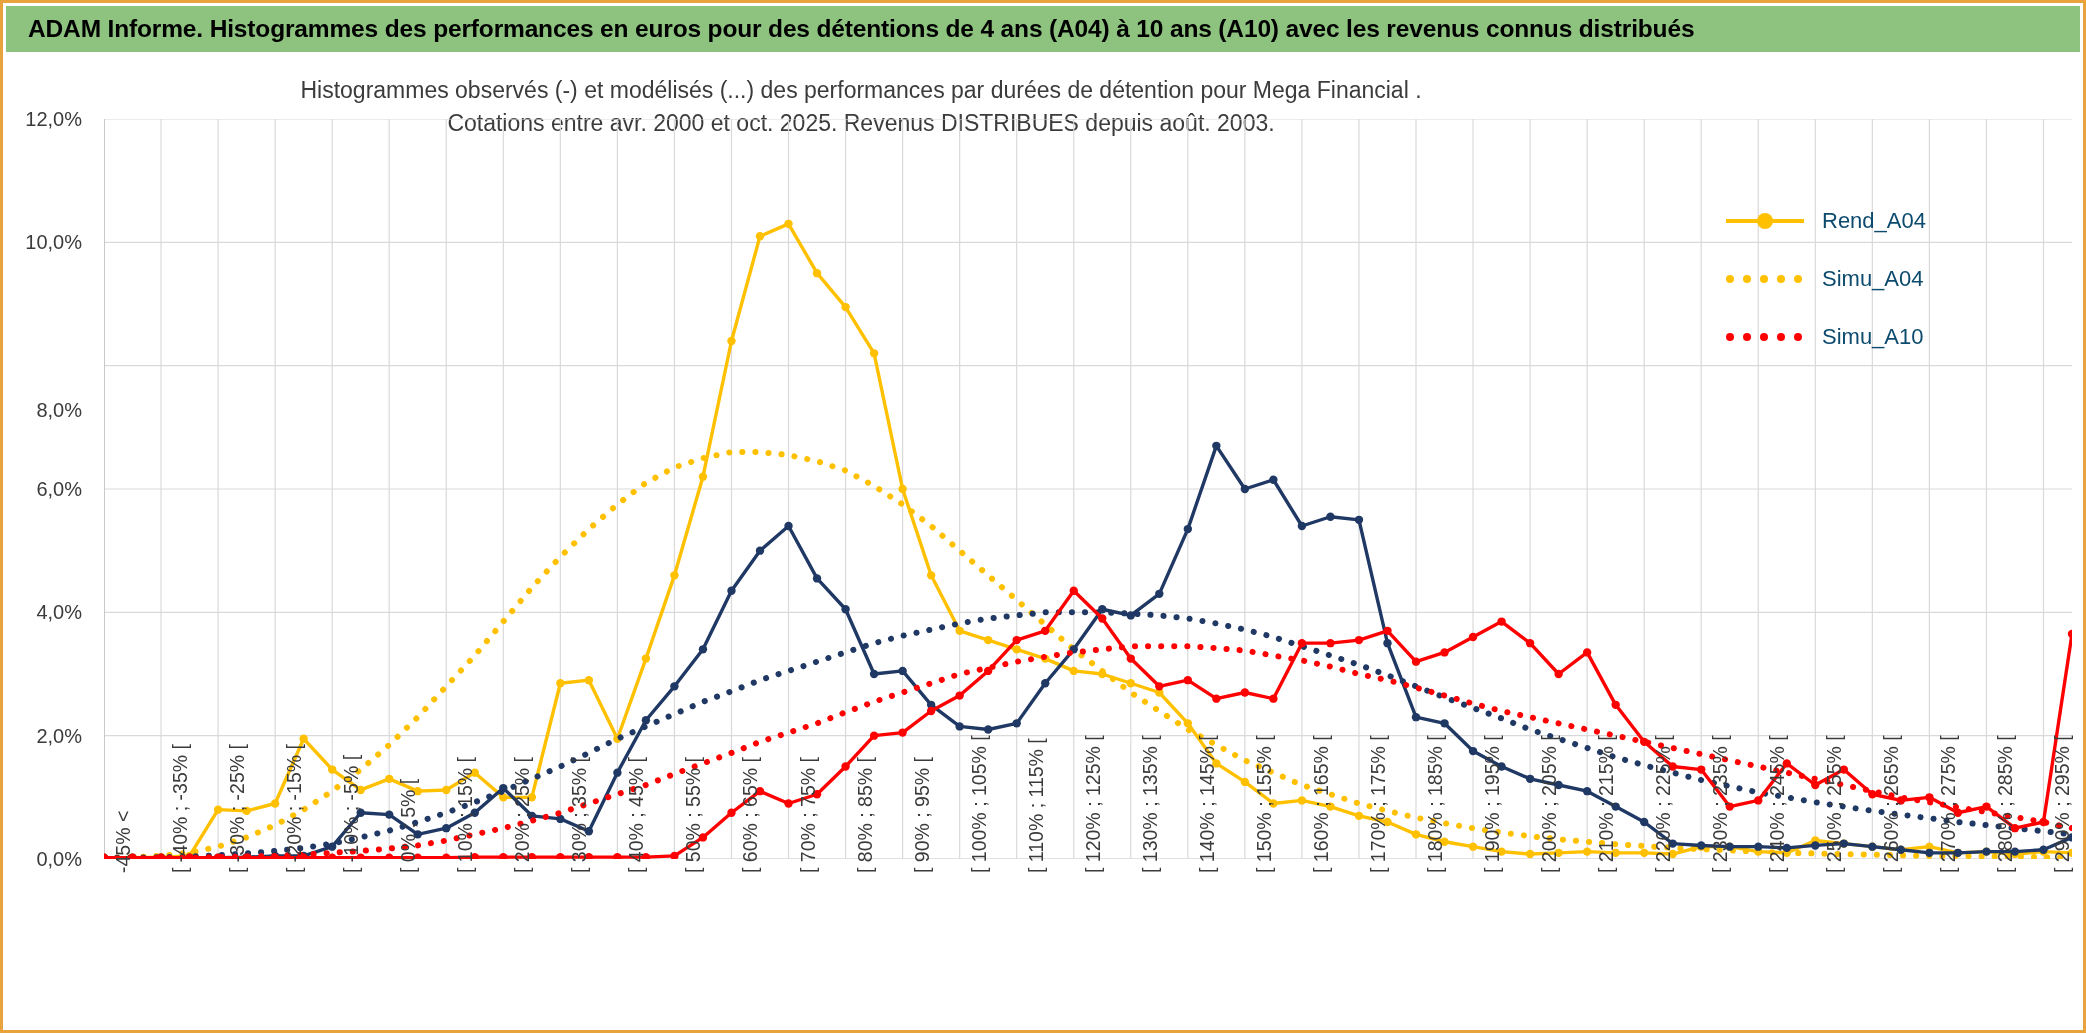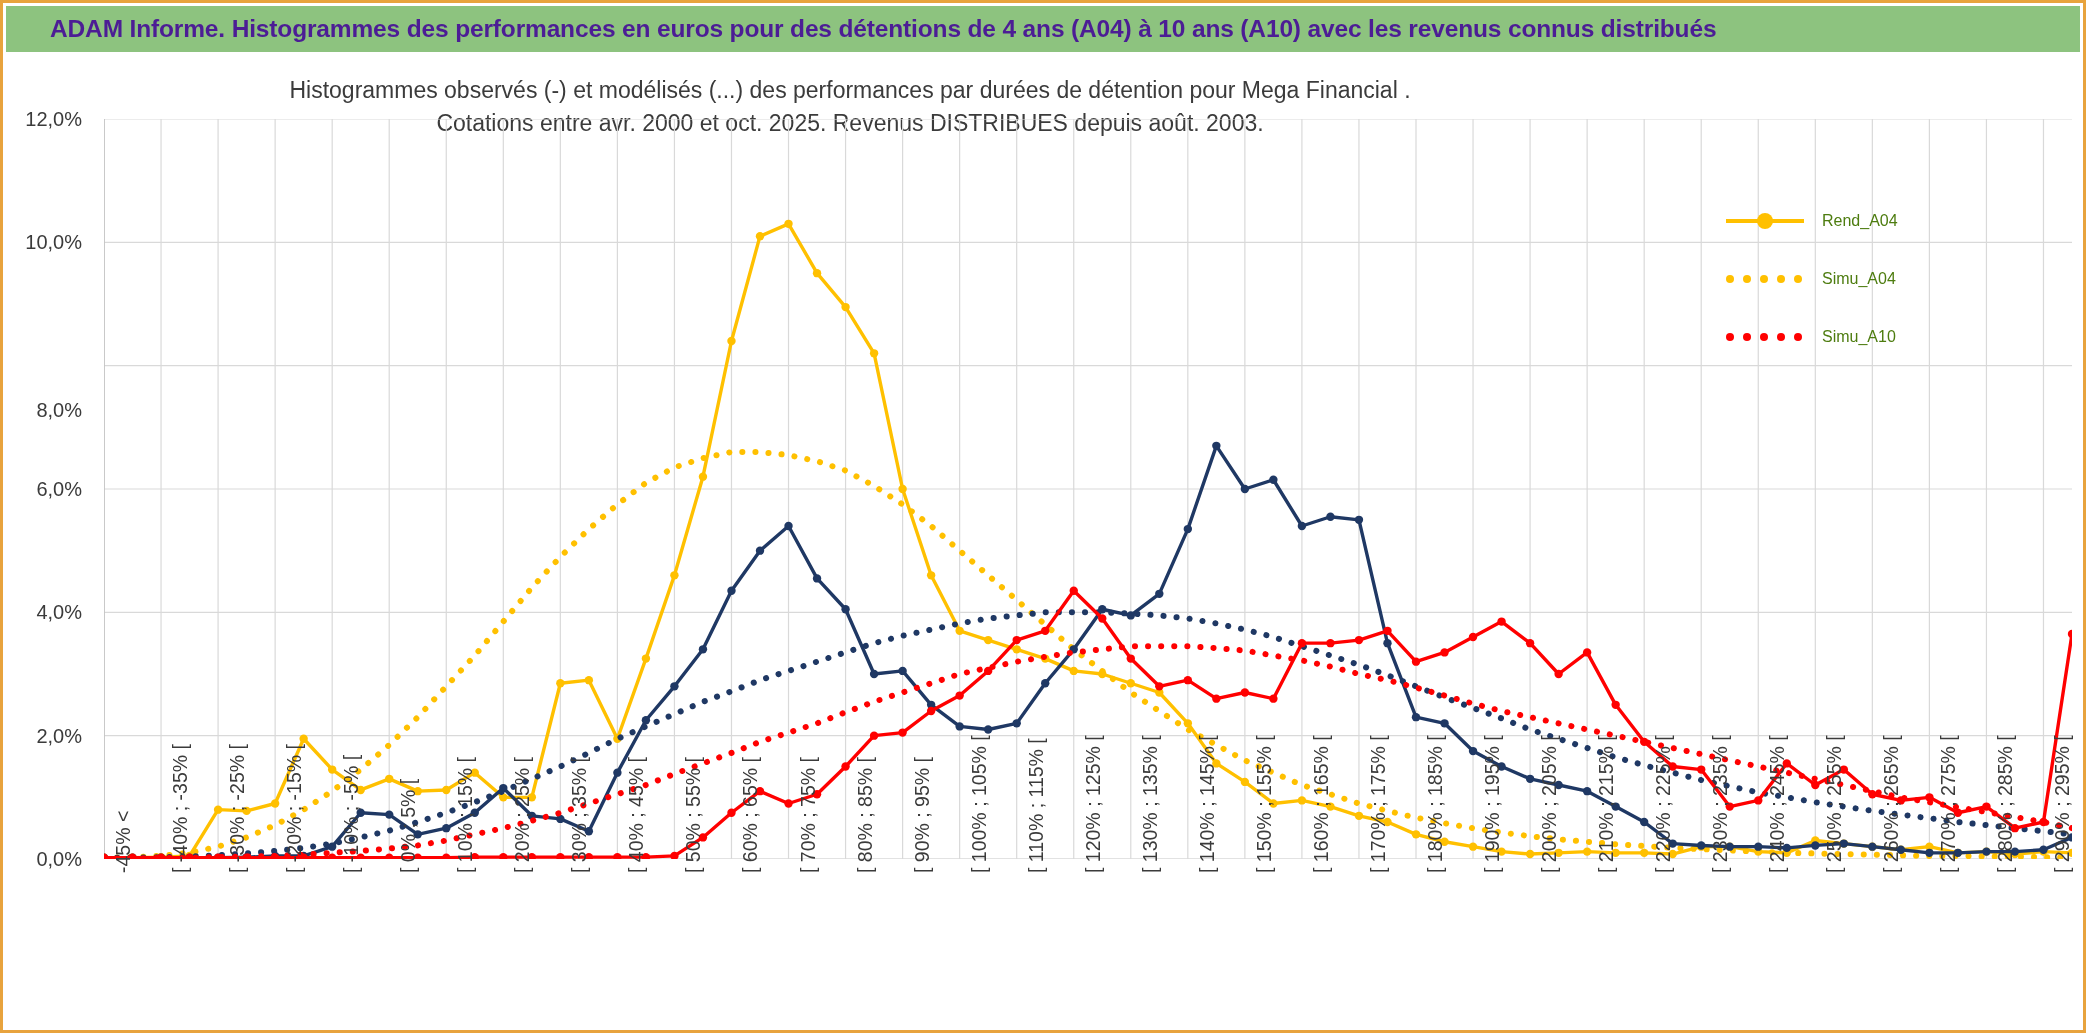--- a/index.html
+++ b/index.html
@@ -28,42 +28,42 @@
     width: 2074px;
     height: 46px;
     background: #8dc37f;
     display: flex;
     align-items: center;
     box-sizing: border-box;
   }
   .banner-text {
     font-size: 24.5px;
     font-weight: bold;
-    color: #4c1d95;
+    color: #000000;
     padding-left: 22px;
     white-space: nowrap;
     letter-spacing: -0.15px;
-    margin-left: 22px;
   }
   .chart-area {
     position: absolute;
     left: 0;
     top: 52px;
     width: 2086px;
     height: 981px;
   }
   .chart-title {
     position: absolute;
     left: 0;
     top: 22px;
     width: 1700px;
     text-align: center;
     font-size: 23px;
     color: #3b3b3b;
     line-height: 1.45;
+    padding-left: 11px;
   }
   .plot {
     position: absolute;
     left: 104px;
     top: 67px;
     width: 1968px;
     height: 740px;
   }
   .legend {
     position: absolute;
@@ -77,22 +77,22 @@
     height: 58px;
   }
   .legend-mark {
     width: 78px;
     height: 24px;
     position: relative;
     margin-right: 18px;
     flex: 0 0 78px;
   }
   .legend-label {
-    font-size: 16px;
-    color: #4d7c0f;
+    font-size: 22px;
+    color: #0c4a6e;
     white-space: nowrap;
     text-align: center;
   }
   .ln {
     position: absolute;
     left: 0; top: 10px;
     width: 78px; height: 4px;
   }
   .dot-knob {
     position: absolute;

